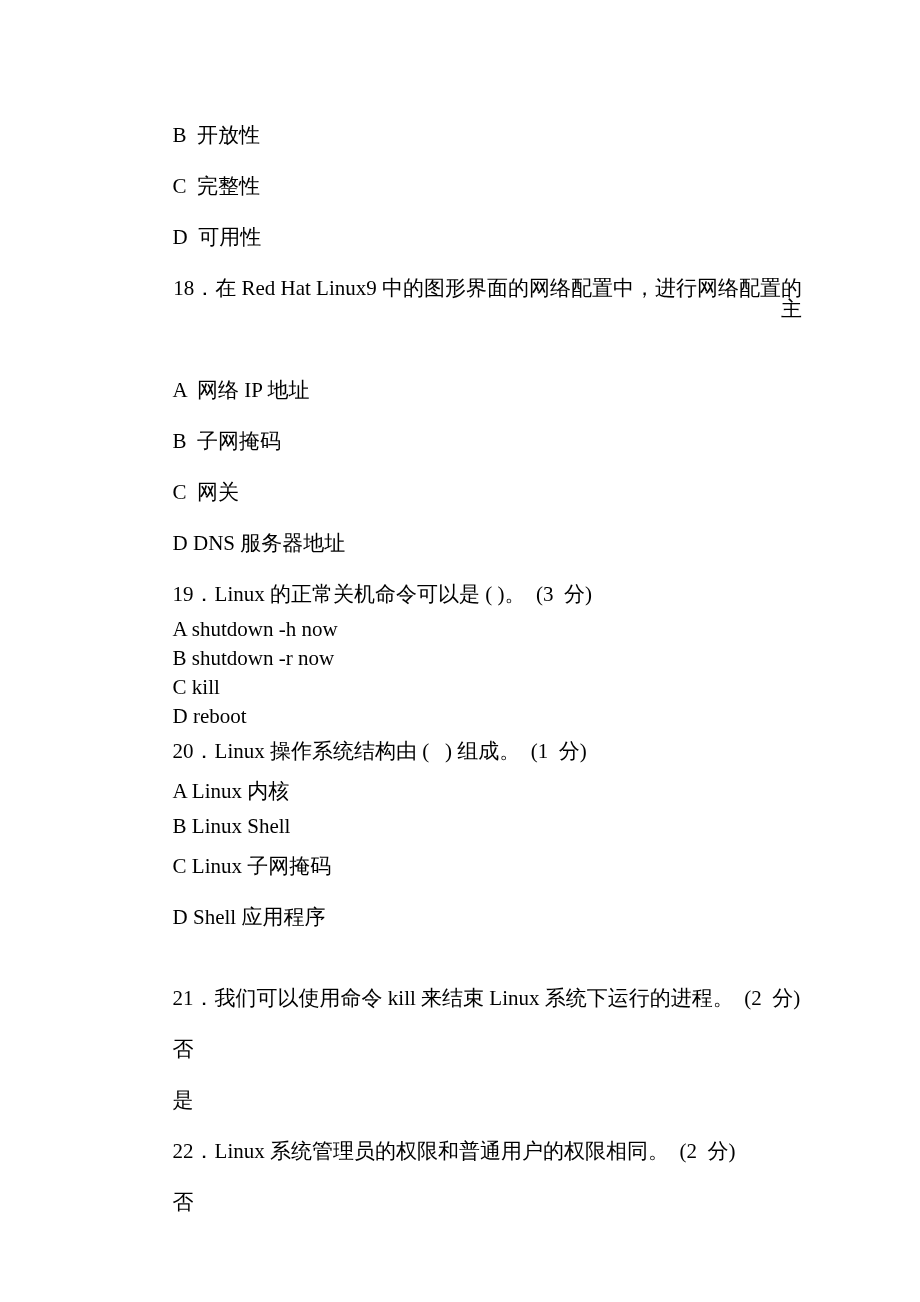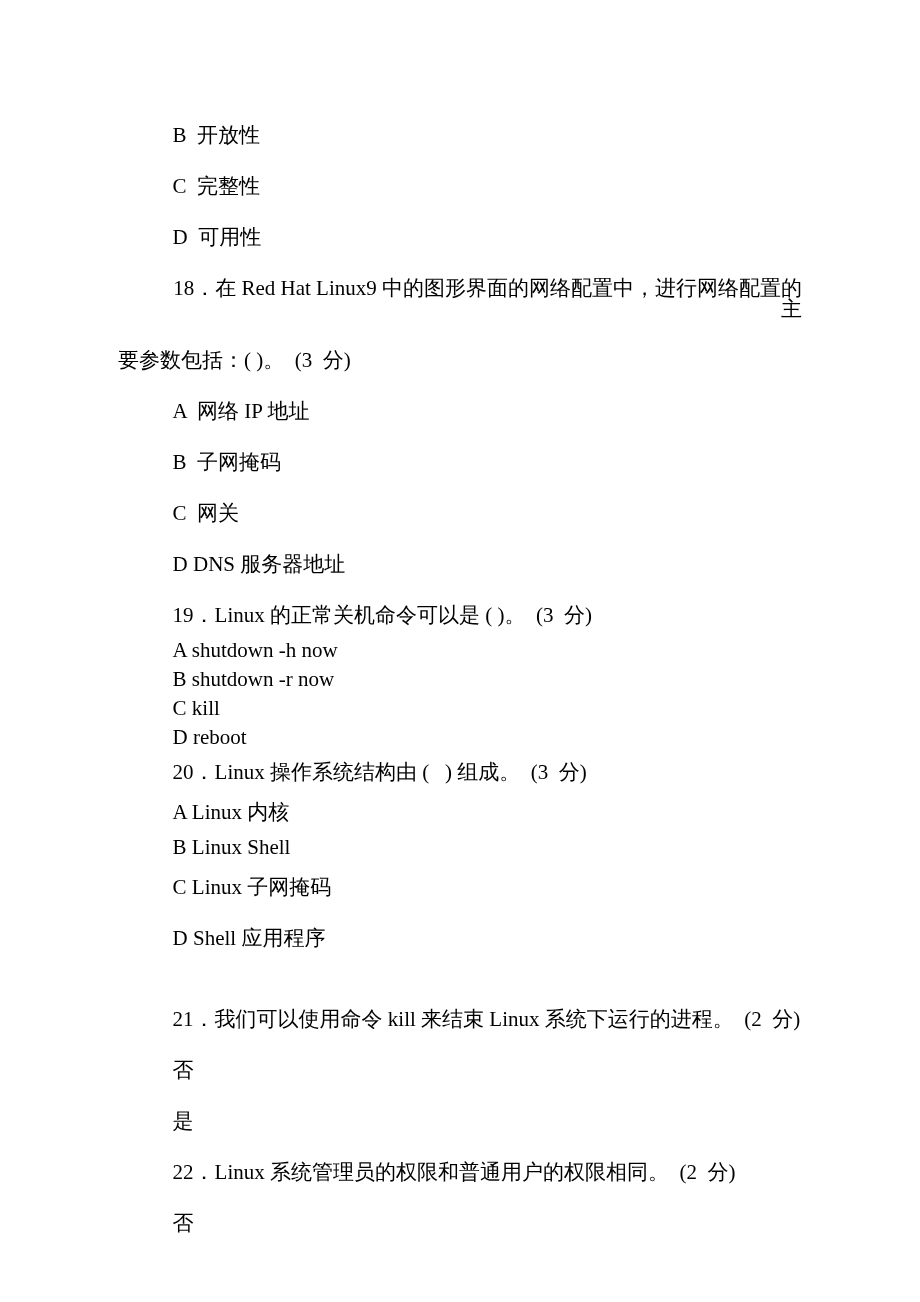--- a/index.html
+++ b/index.html
@@ -47,21 +47,20 @@
   <div class="gap-small"></div>
 
   <p class="line indent">C  完整性</p>
   <div class="gap-small"></div>
 
   <p class="line indent">D  可用性</p>
   <div class="gap-small"></div>
 
   <p class="line indent-first">18．在 Red Hat Linux9 中的图形界面的网络配置中，进行网络配置的主</p>
   <div class="gap-small"></div>
-  <p class="line wrap">要参数包括：( )。  (3  分)</p>
   <div class="gap-small"></div>
 
   <p class="line indent">A  网络 IP 地址</p>
   <div class="gap-small"></div>
 
   <p class="line indent">B  子网掩码</p>
   <div class="gap-small"></div>
 
   <p class="line indent">C  网关</p>
   <div class="gap-small"></div>
@@ -74,21 +73,21 @@
 
   <p class="line indent">A shutdown -h now</p>
   <div class="gap-tight"></div>
   <p class="line indent">B shutdown -r now</p>
   <div class="gap-tight"></div>
   <p class="line indent">C kill</p>
   <div class="gap-tight"></div>
   <p class="line indent">D reboot</p>
   <div class="gap-tight" style="height:14px;"></div>
 
-  <p class="line indent">20．Linux 操作系统结构由 (   ) 组成。  (3  分)</p>
+  <p class="line indent">20．Linux 操作系统结构由 (   ) 组成。  (1  分)</p>
   <div class="gap-q20-a"></div>
 
   <p class="line indent">A Linux 内核</p>
   <div class="gap-q20-b"></div>
   <p class="line indent">B Linux Shell</p>
   <div class="gap-q20-a"></div>
   <p class="line indent">C Linux 子网掩码</p>
   <div class="gap-small"></div>
   <p class="line indent">D Shell 应用程序</p>
   <div class="gap-small"></div>

